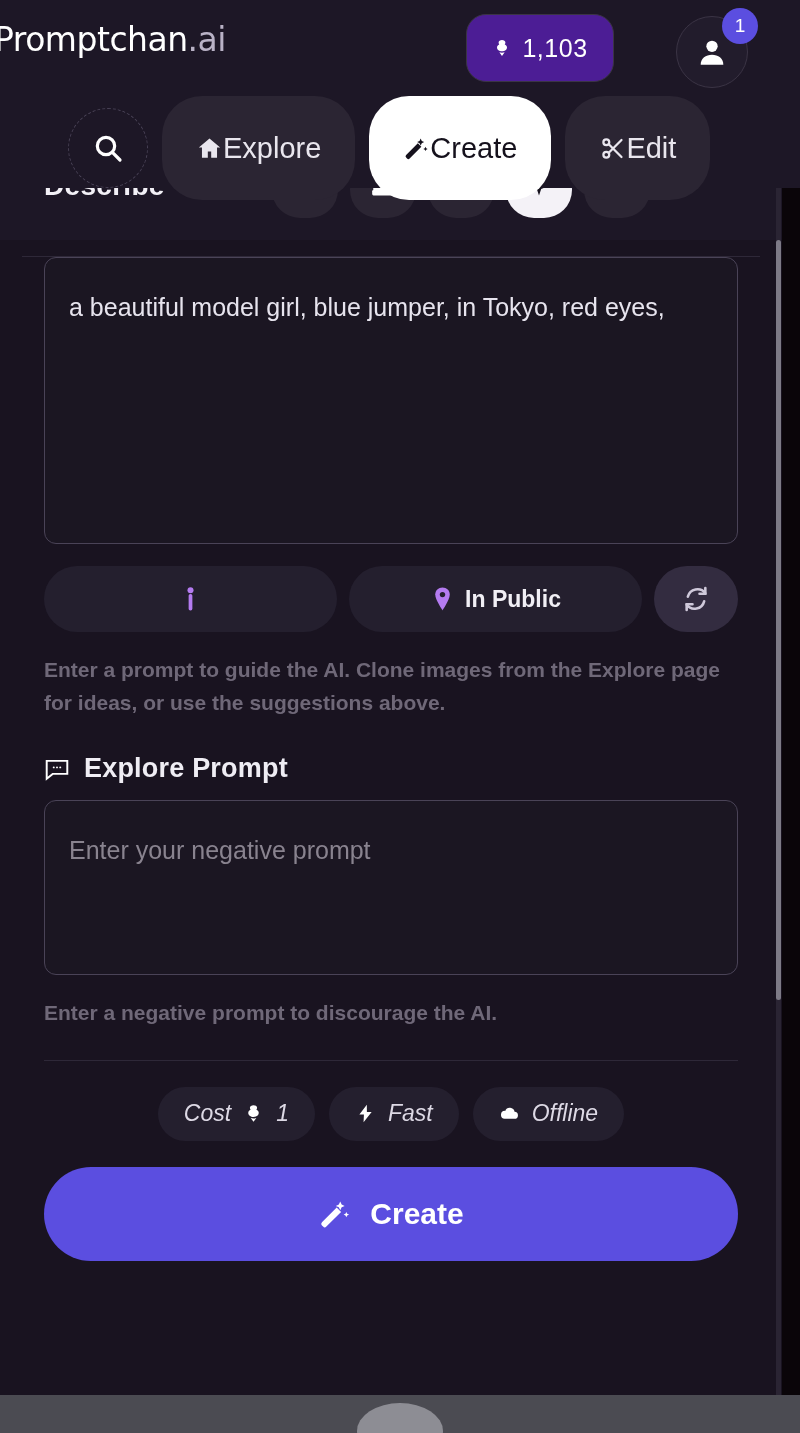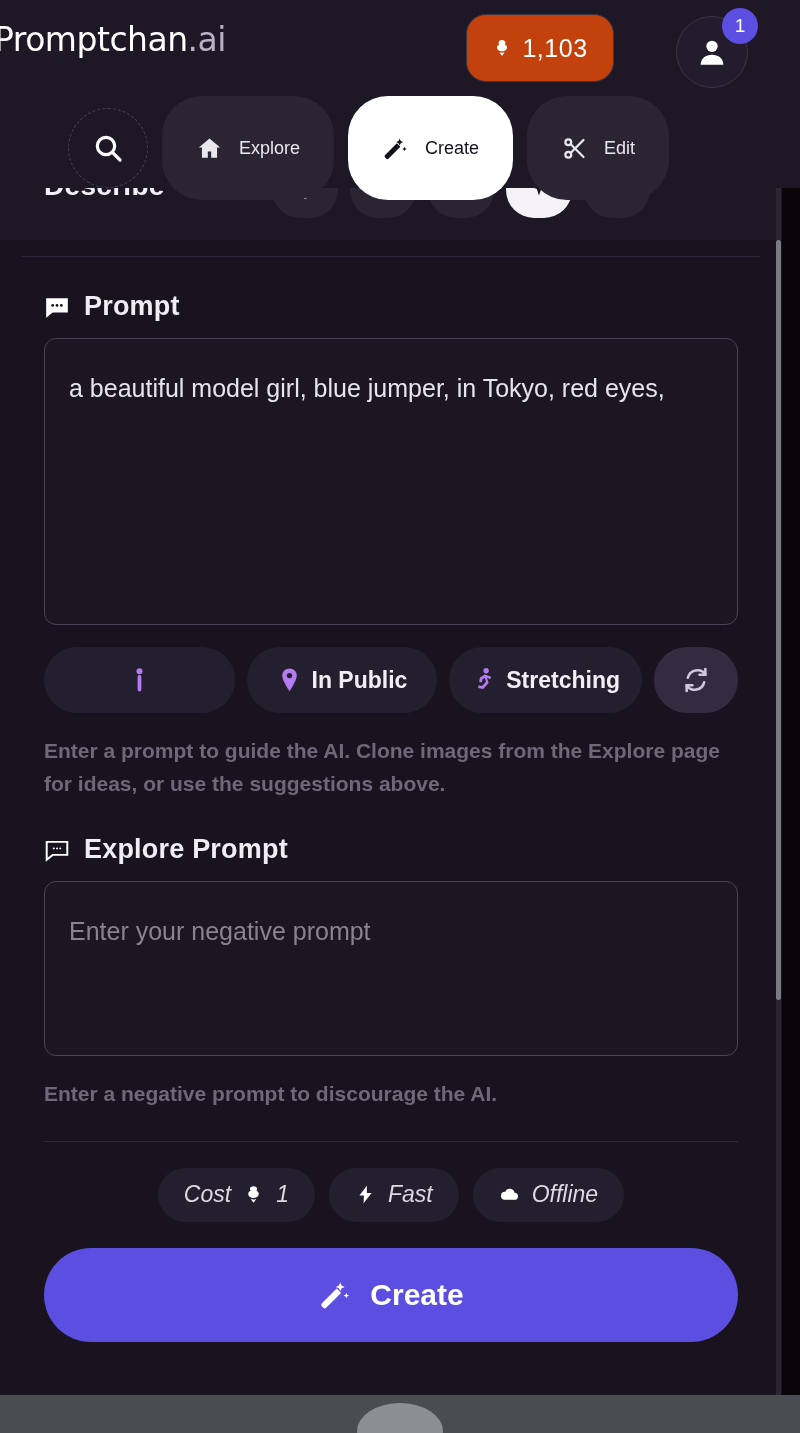--- a/index.html
+++ b/index.html
@@ -39,21 +39,21 @@
     font-size: 33px; letter-spacing: -0.5px;
     color: #ffffff; font-weight: 400;
     font-family: "DejaVu Sans", sans-serif;
   }
   .brand .suffix { color: #b9b2c6; }
 
   .token-pill {
     position: absolute; right: 168px; top: 14px;
     height: 68px; min-width: 148px;
     border: 1px solid #3b3445; border-radius: 20px;
-    background: #c2410c;
+    background: #4c1d95;
     display: flex; align-items: center; justify-content: center; gap: 10px;
     padding: 0 20px;
   }
   .token-pill .count {
     color: #ffffff; font-size: 25px; letter-spacing: 0.5px;
   }
   .gem {
     width: 20px; height: 20px; display: inline-block;
   }
   .avatar-wrap {
@@ -83,22 +83,22 @@
   .search-btn {
     width: 80px; height: 80px; border-radius: 50%;
     border: 1px dashed #4a4357; background: #1d1726;
     display: flex; align-items: center; justify-content: center;
     flex: none;
   }
   .search-btn svg { width: 32px; height: 32px; }
   .nav-pill {
     height: 104px; border-radius: 40px;
     background: #2b2533; color: #e9e6ee;
-    display: flex; align-items: center; justify-content: center; gap: 16px;
-    padding: 0 34px; font-size: 18px;
+    display: flex; align-items: center; justify-content: center; gap: 0;
+    padding: 0 34px; font-size: 29px;
     flex: none;
   }
   .nav-pill.active { background: #ffffff; color: #15111c; }
   .nav-pill svg { width: 27px; height: 27px; flex: none; }
 
   
   .cat-strip {
     position: absolute; top: 188px; left: 0; width: 782px; height: 52px;
     background: #1d1726; z-index: 25; overflow: hidden;
   }
@@ -326,58 +326,40 @@
             </svg>
         </div>
       </div>
     </div>
   </div>
 
   <div class="body-area">
 
     <div class="divider"></div>
 
-    <div class="field-label">
-      <svg viewBox="0 0 24 22" fill="#ffffff">
-          <path d="M2 3h20v13H8l-6 5z"></path>
-          <circle cx="8" cy="9.5" r="1.3" fill="#191320"></circle>
-          <circle cx="12" cy="9.5" r="1.3" fill="#191320"></circle>
-          <circle cx="16" cy="9.5" r="1.3" fill="#191320"></circle>
-        </svg>
-      <span class="lbl">Prompt</span>
-    </div>
 
     <div class="textarea">a beautiful model girl, blue jumper, in Tokyo, red eyes,</div>
 
     <div class="chips-row">
       <div class="chip">
         <span class="ci">
           <svg viewBox="0 0 24 26" fill="#b47bf0">
               <circle cx="12" cy="4" r="2.9"></circle>
               <rect x="10.2" y="7.6" width="3.6" height="16" rx="1.7"></rect>
             </svg>
         </span>
       </div>
       <div class="chip">
         <span class="ci">
           <svg viewBox="0 0 24 26" fill="#b47bf0">
               <path d="M12 1.5c-4 0-7 3-7 6.8 0 5 7 15.2 7 15.2s7-10.2 7-15.2c0-3.8-3-6.8-7-6.8z"></path>
               <circle cx="12" cy="8.3" r="2.6" fill="#241f2e"></circle>
             </svg>
         </span>
         <span>In Public</span>
-      </div>
-      <div class="chip">
-        <span class="ci">
-          <svg viewBox="0 0 24 26" fill="#b47bf0">
-              <circle cx="14.5" cy="3.6" r="2.6"></circle>
-              <path d="M13.4 7.2 8.6 10l-.8 4.3 2.6.6.6-3 2.3-1.2 1.1 3.4-3.8 4.2-3.2-.7-.6 2.6 4.9 1.1 5.2-5.8-1.5-5.1 3 1.4.9-2.4z"></path>
-            </svg>
-        </span>
-        <span>Stretching</span>
       </div>
       <div class="chip-refresh">
         <svg viewBox="0 0 24 24" fill="none" stroke="#cfc9da" stroke-width="2.2" stroke-linecap="round">
             <path d="M20 7a8.5 8.5 0 0 0-15 3"></path>
             <path d="M4 17a8.5 8.5 0 0 0 15-3"></path>
             <polyline points="20,2.5 20,7.5 15,7.5"></polyline>
             <polyline points="4,21.5 4,16.5 9,16.5"></polyline>
           </svg>
       </div>
     </div>

